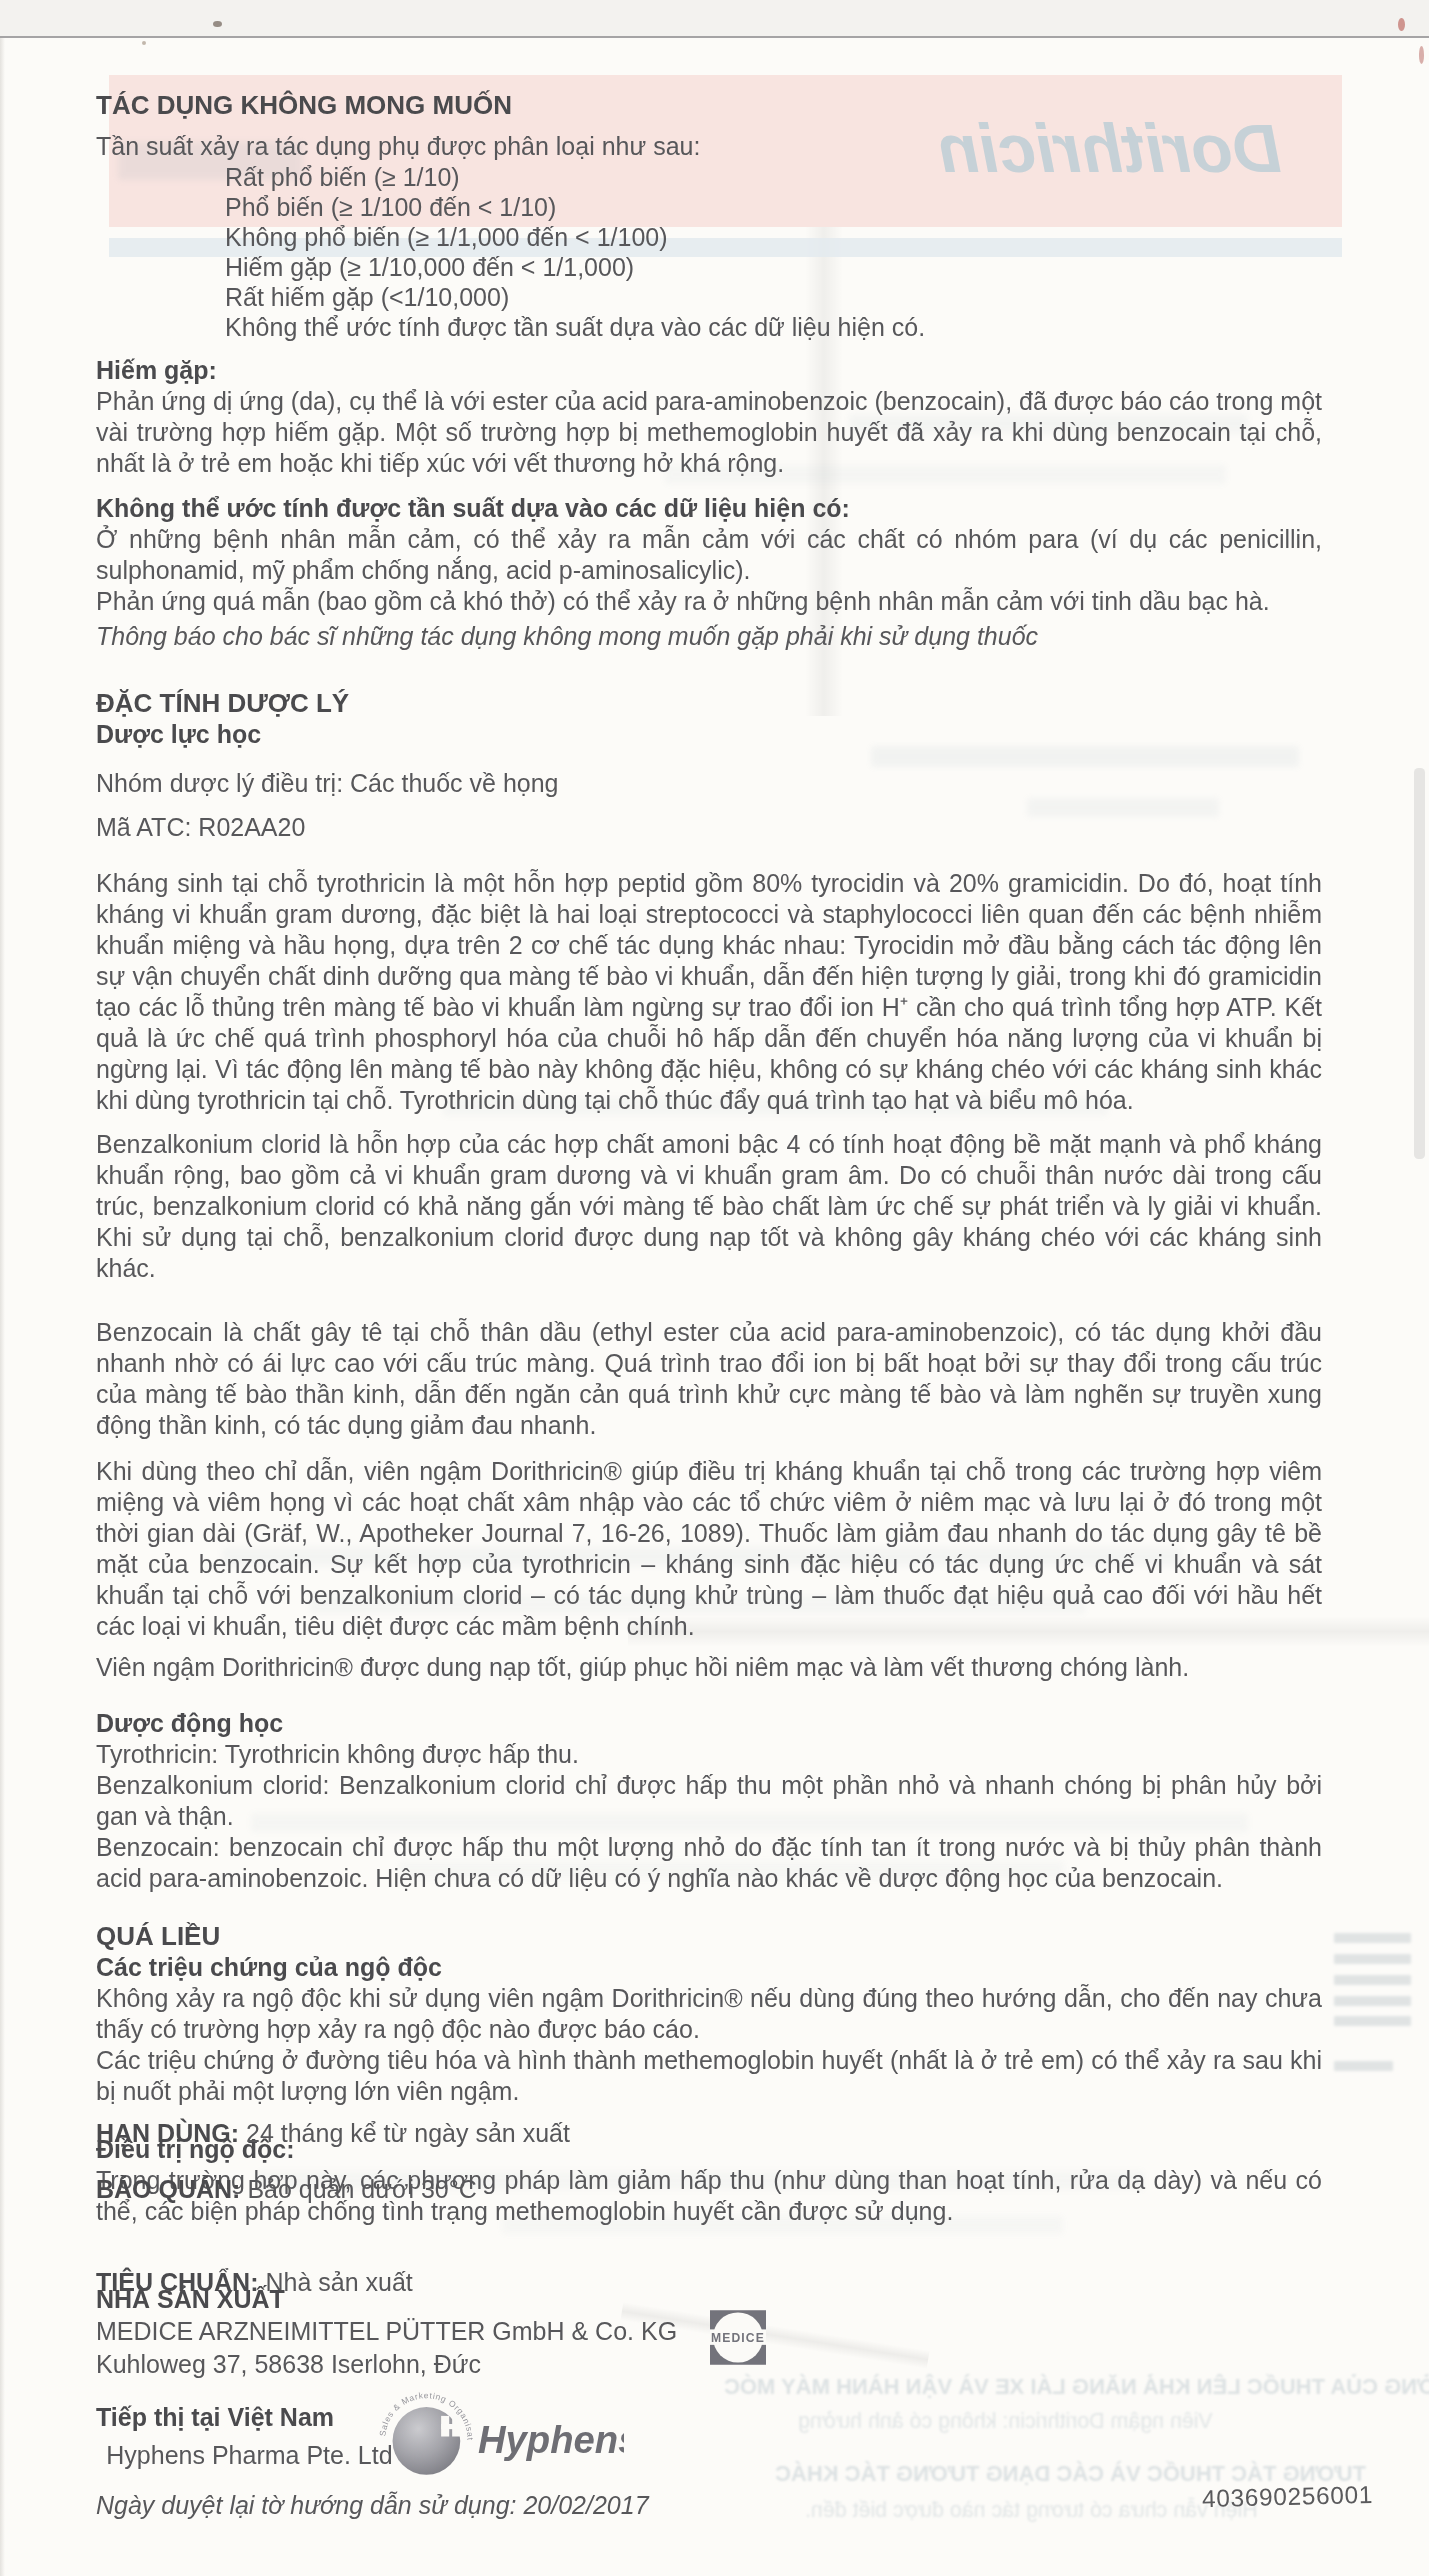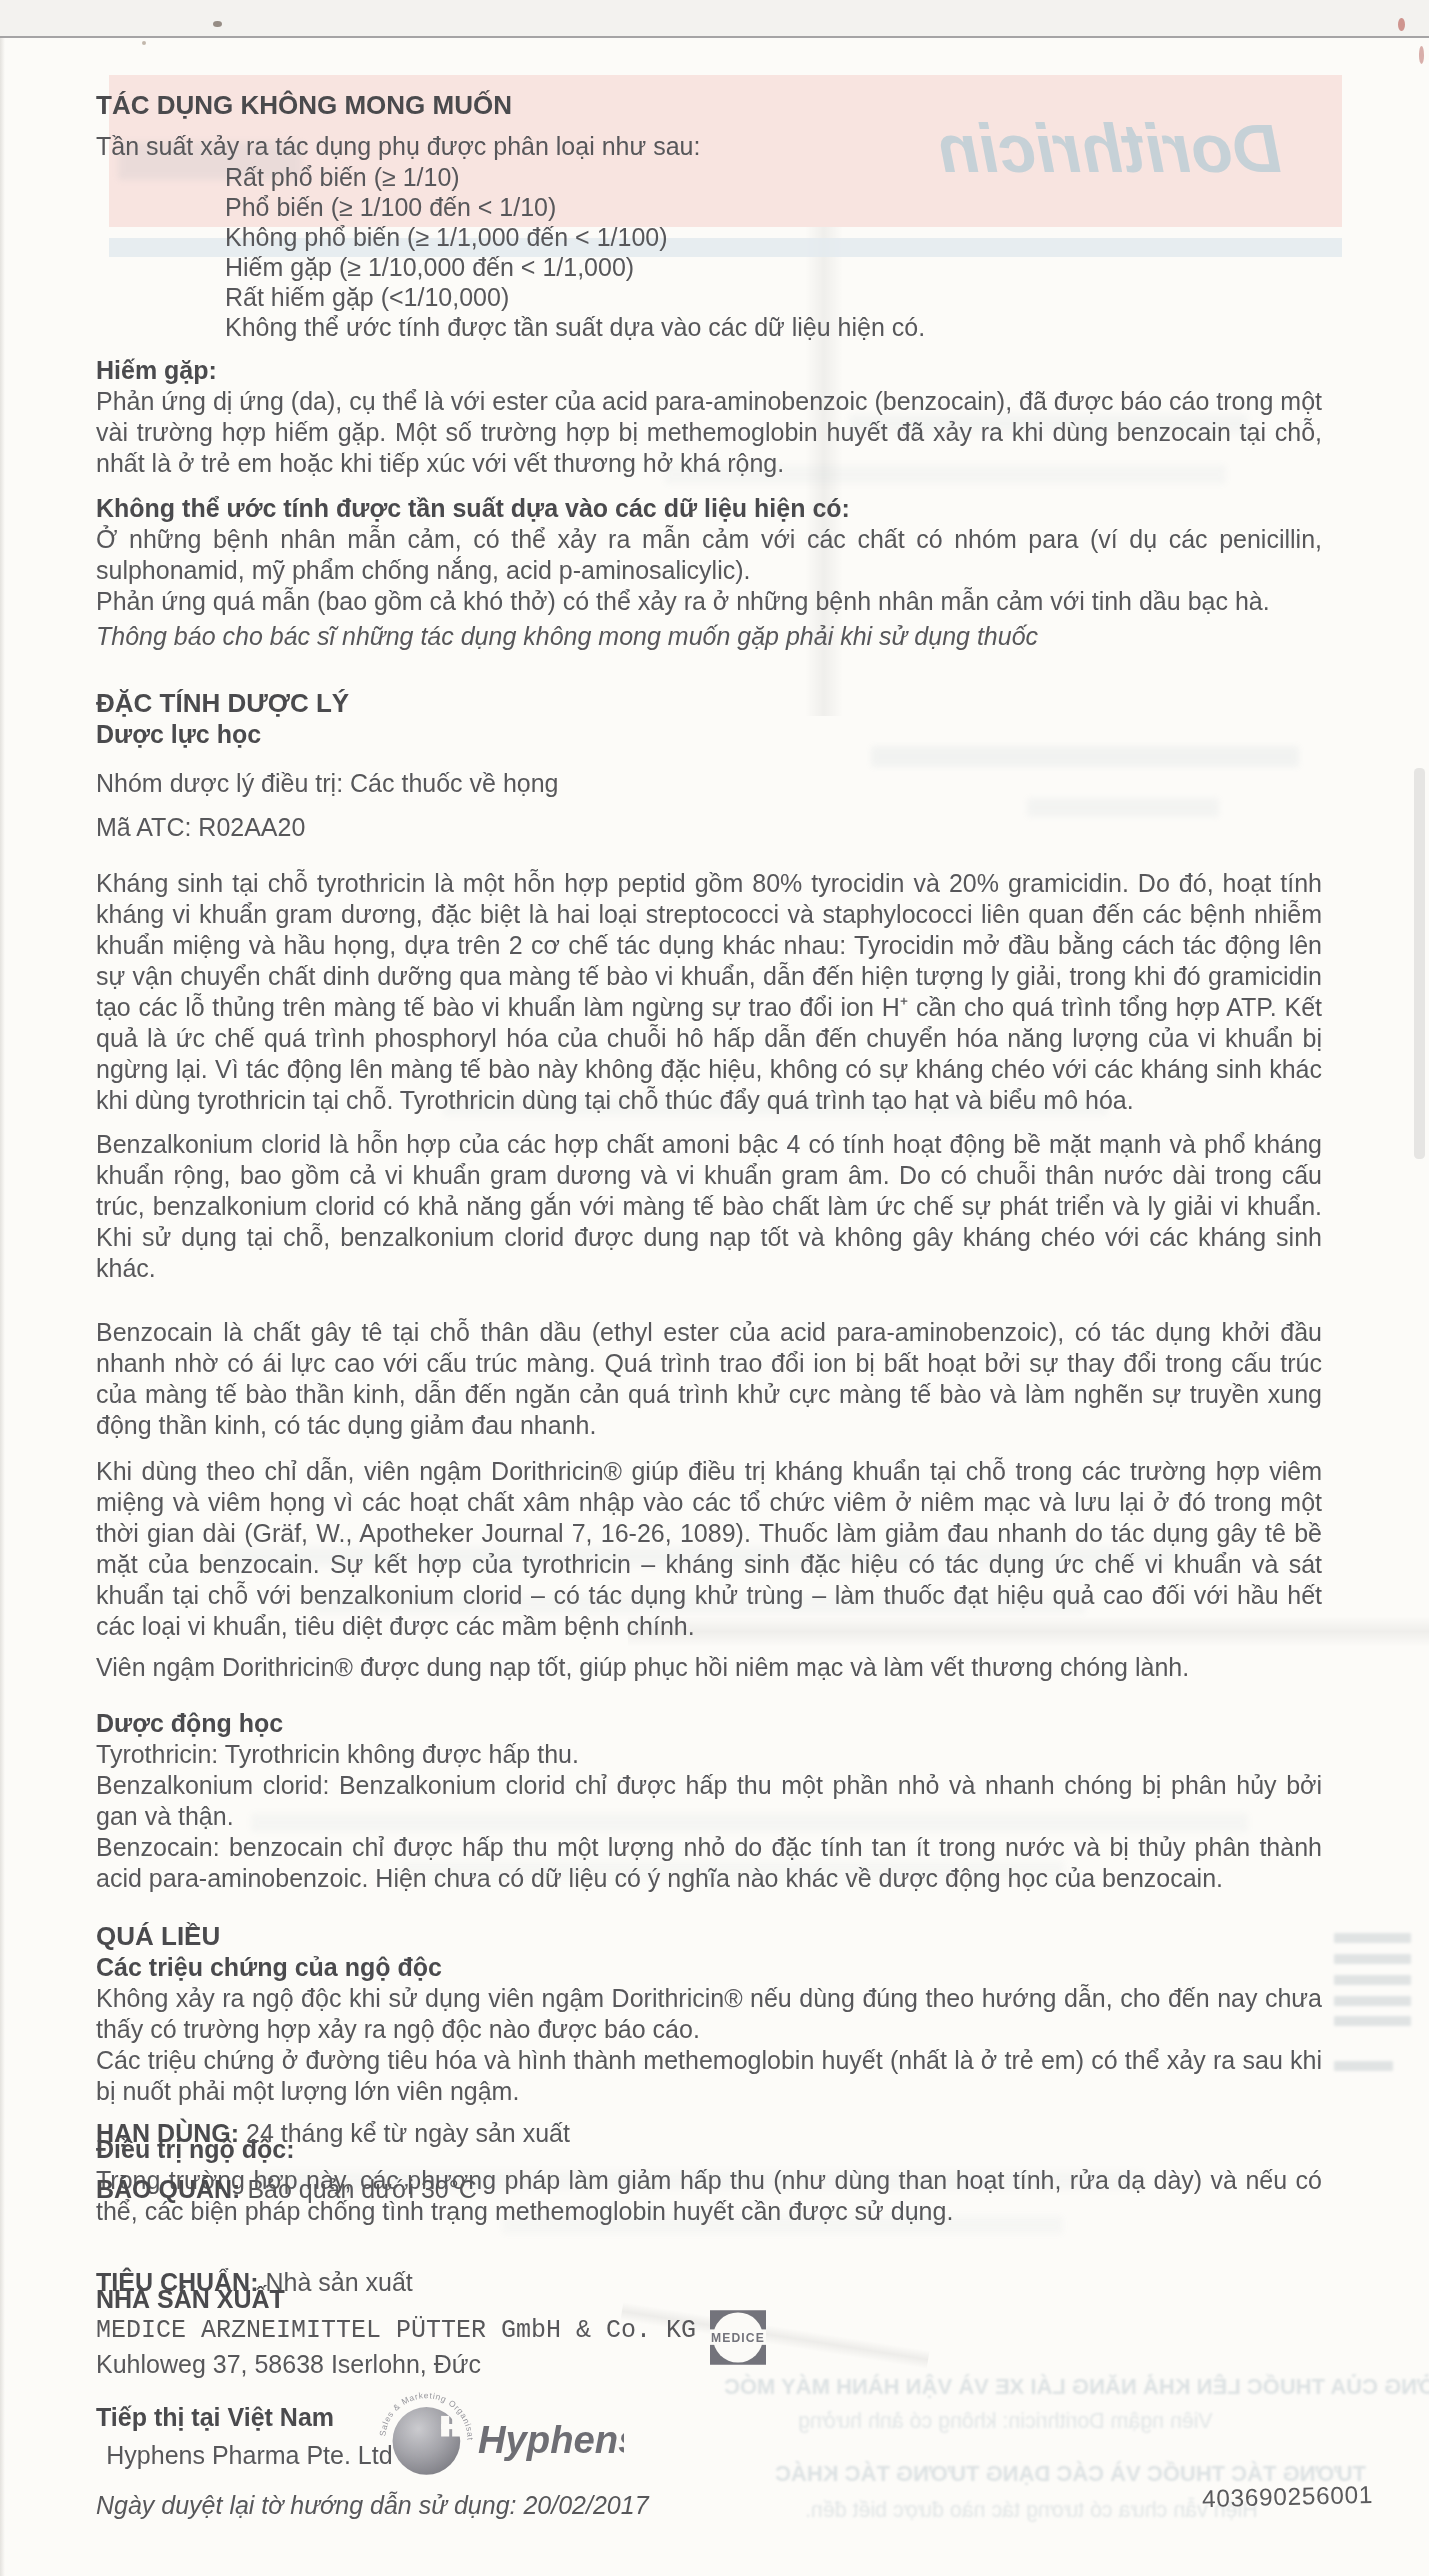--- a/index.html
+++ b/index.html
@@ -127,21 +127,21 @@
   </div>
   <div class="col" style="top:2174px;">
     <span class="lbl">BẢO QUẢN:</span><span> Bảo quản dưới 30°C</span>
   </div>
   <div class="col" style="top:2230px;margin-top:37px;">
     <span class="lbl">TIÊU CHUẨN:</span><span> Nhà sản xuất</span>
   </div>
 
   <div class="col" style="top:2284px;">
     <div class="h">NHÀ SẢN XUẤT</div>
-    <div style="line-height:32.5px;font-family:Liberation Mono, monospace;">MEDICE ARZNEIMITTEL PÜTTER GmbH &amp; Co. KG</div>
+    <div style="line-height:32.5px;">MEDICE ARZNEIMITTEL PÜTTER GmbH &amp; Co. KG</div>
     <div style="line-height:32.5px;">Kuhloweg 37, 58638 Iserlohn, Đức</div>
   </div>
 
   <div class="medice-logo">
     <svg width="56" height="55" viewBox="0 0 76 74">
       <rect width="76" height="74" fill="#73737b"></rect>
       <circle cx="38" cy="37" r="34" fill="#fbfaf7"></circle>
       <rect x="0" y="26" width="76" height="21" fill="#fbfaf7"></rect>
       <text x="38" y="43" text-anchor="middle" font-family="Liberation Sans, sans-serif" font-size="16.5" font-weight="bold" letter-spacing="1.5" fill="#73737b">MEDICE</text>
     </svg>

